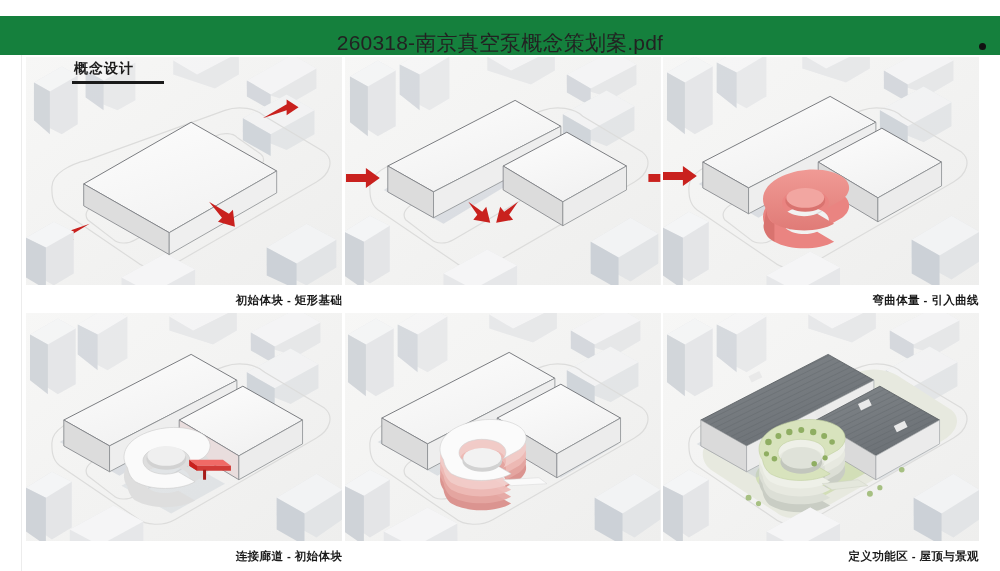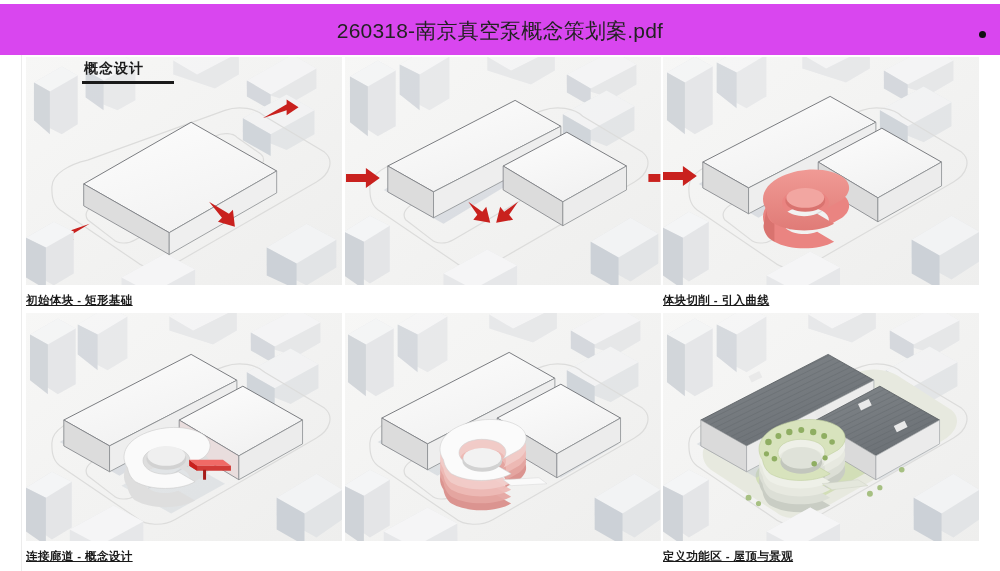--- a/index.html
+++ b/index.html
@@ -15,24 +15,24 @@
   
   .viewer {
     position: relative;
     width: 1000px;
     height: 571px;
     background: #ffffff;
   }
 
   .topbar {
     position: absolute;
-    left: 0; top: 4px;
+    left: 0; top: 16px;
     width: 1000px;
     height: 66px;
-    background: #d946ef;
+    background: #15803d;
     border-bottom: 1px solid #e2e2e2;
   }
 
   .topbar-title {
     position: absolute;
     left: 0; top: 13px;
     width: 1000px;
     text-align: center;
     font-size: 21px;
     font-weight: 400;
@@ -72,21 +72,21 @@
   .sheet {
     position: absolute;
     left: 22px; top: 55px;
     width: 961px;
     height: 516px;
     background: #ffffff;
   }
 
   .section-head {
     position: absolute;
-    left: 60px; top: 4px;
+    left: 50px; top: 4px;
     z-index: 40;
   }
   .section-head-text {
     font-size: 14px;
     font-weight: 700;
     color: #1d1d1d;
     letter-spacing: 1px;
     line-height: 18px;
     padding-left: 2px;
   }
@@ -124,28 +124,27 @@
     overflow: hidden;
     background: #f4f4f3;
   }
 
   .scene svg { display: block; width: 100%; height: 100%; }
 
   .caption {
     position: absolute;
     left: 0; bottom: 2px;
     width: 100%;
-    text-align: left;
+    text-align: right;
     font-size: 11.5px;
     font-weight: 700;
     color: #1a1a1a;
     letter-spacing: 0.4px;
     line-height: 18px;
     white-space: nowrap;
-    text-decoration: underline;
   }
 
   .panel-divider-v {
     position: absolute;
     top: 0;
     width: 1px;
     height: 100%;
     background: #ffffff;
     z-index: 30;
     pointer-events: none;
@@ -388,21 +387,21 @@
               <polygon points="0,176 26,160 46,170 20,186" fill="#f4f5f6"></polygon>
               <polygon points="0,176 20,186 20,238 0,224" fill="#cfd3d8"></polygon>
               <polygon points="250,188 290,164 318,180 318,210 290,228 250,206" fill="#e2e4e6"></polygon>
               <polygon points="250,188 290,164 318,180 278,204" fill="#f2f3f4"></polygon>
               <polygon points="250,188 278,204 278,238 250,222" fill="#ccd1d7"></polygon>
               <polygon points="104,224 148,200 178,216 178,238 104,238" fill="#e6e7e9"></polygon>
               <polygon points="104,224 148,200 178,216 134,240" fill="#f5f5f6"></polygon>
             </g>
           </svg>
         </div>
-        <div class="caption">体块切削 - 引入曲线</div>
+        <div class="caption">弯曲体量 - 引入曲线</div>
       </div>
 
       <div class="panel">
         <div class="scene">
           <svg viewBox="0 0 318 238" preserveAspectRatio="xMidYMid slice">
             <defs>
               <linearGradient id="g4site" x1="0" y1="0" x2="1" y2="1">
                 <stop offset="0" stop-color="#f7f7f6"></stop>
                   <stop offset="1" stop-color="#eeeeed"></stop>
               </linearGradient>
@@ -473,21 +472,21 @@
               <polygon points="0,180 26,164 46,174 20,190" fill="#f4f5f6"></polygon>
               <polygon points="0,180 20,190 20,238 0,224" fill="#cfd3d8"></polygon>
               <polygon points="252,190 292,166 318,182 318,212 292,230 252,208" fill="#e2e4e6"></polygon>
               <polygon points="252,190 292,166 318,182 280,206" fill="#f2f3f4"></polygon>
               <polygon points="252,190 280,206 280,238 252,222" fill="#ccd1d7"></polygon>
               <polygon points="44,222 88,198 118,214 118,238 44,238" fill="#e6e7e9"></polygon>
               <polygon points="44,222 88,198 118,214 74,238" fill="#f5f5f6"></polygon>
             </g>
           </svg>
         </div>
-        <div class="caption">连接廊道 - 概念设计</div>
+        <div class="caption">连接廊道 - 初始体块</div>
       </div>
 
       <div class="panel">
         <div class="scene">
           <svg viewBox="0 0 318 238" preserveAspectRatio="xMidYMid slice">
             <defs>
               <linearGradient id="g5site" x1="0" y1="0" x2="1" y2="1">
                 <stop offset="0" stop-color="#f7f7f6"></stop>
                   <stop offset="1" stop-color="#eeeeed"></stop>
               </linearGradient>

